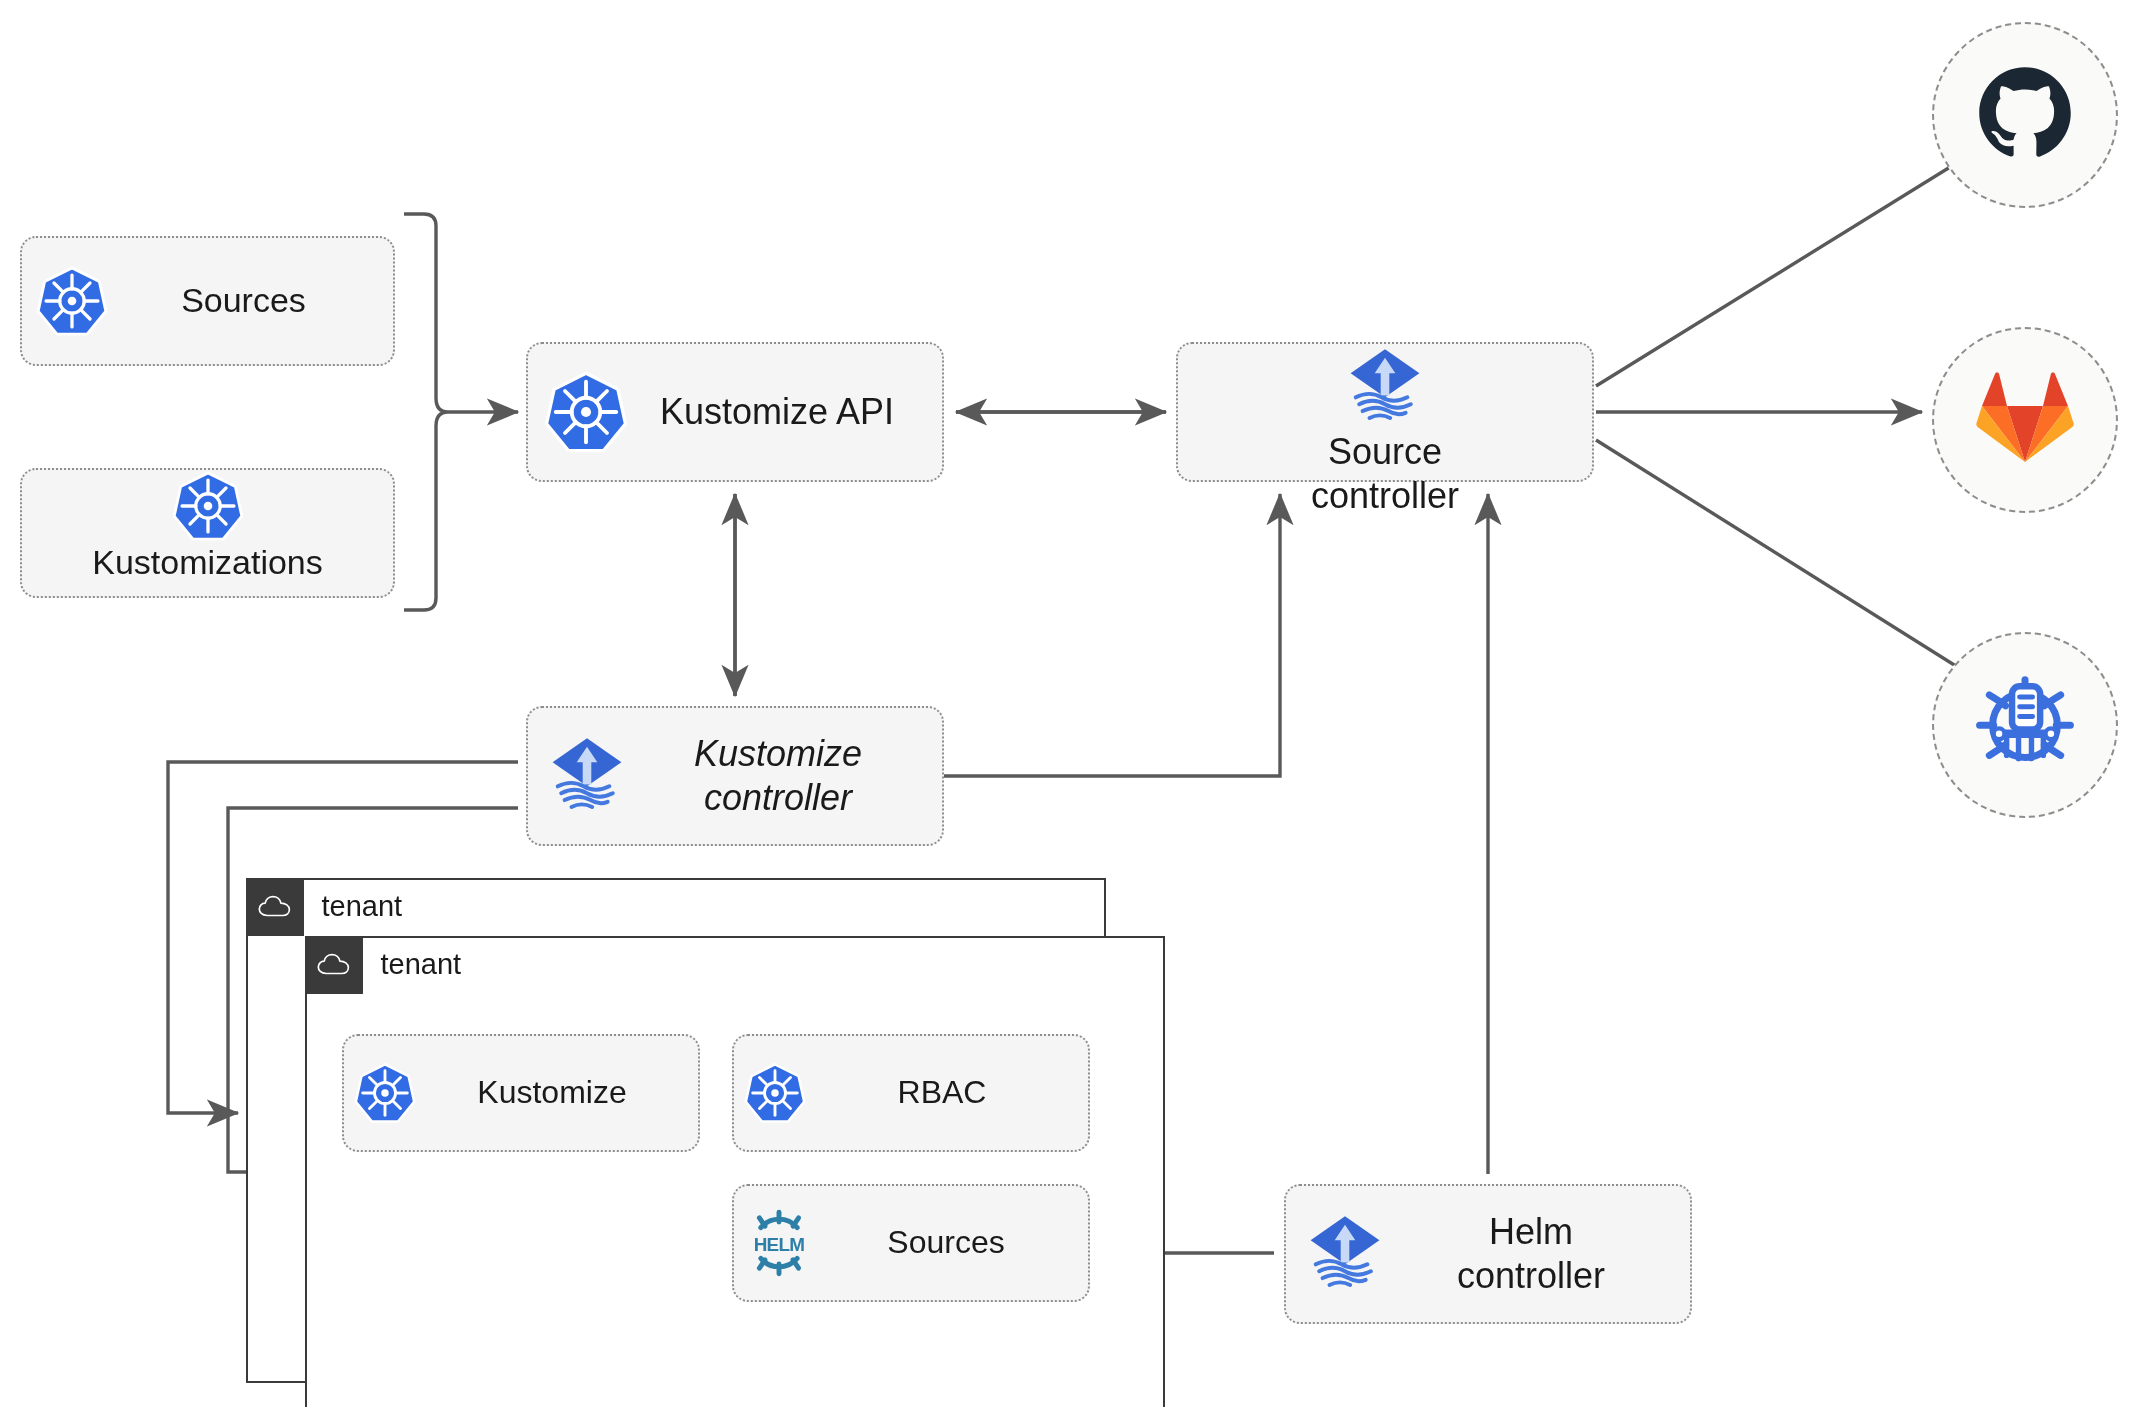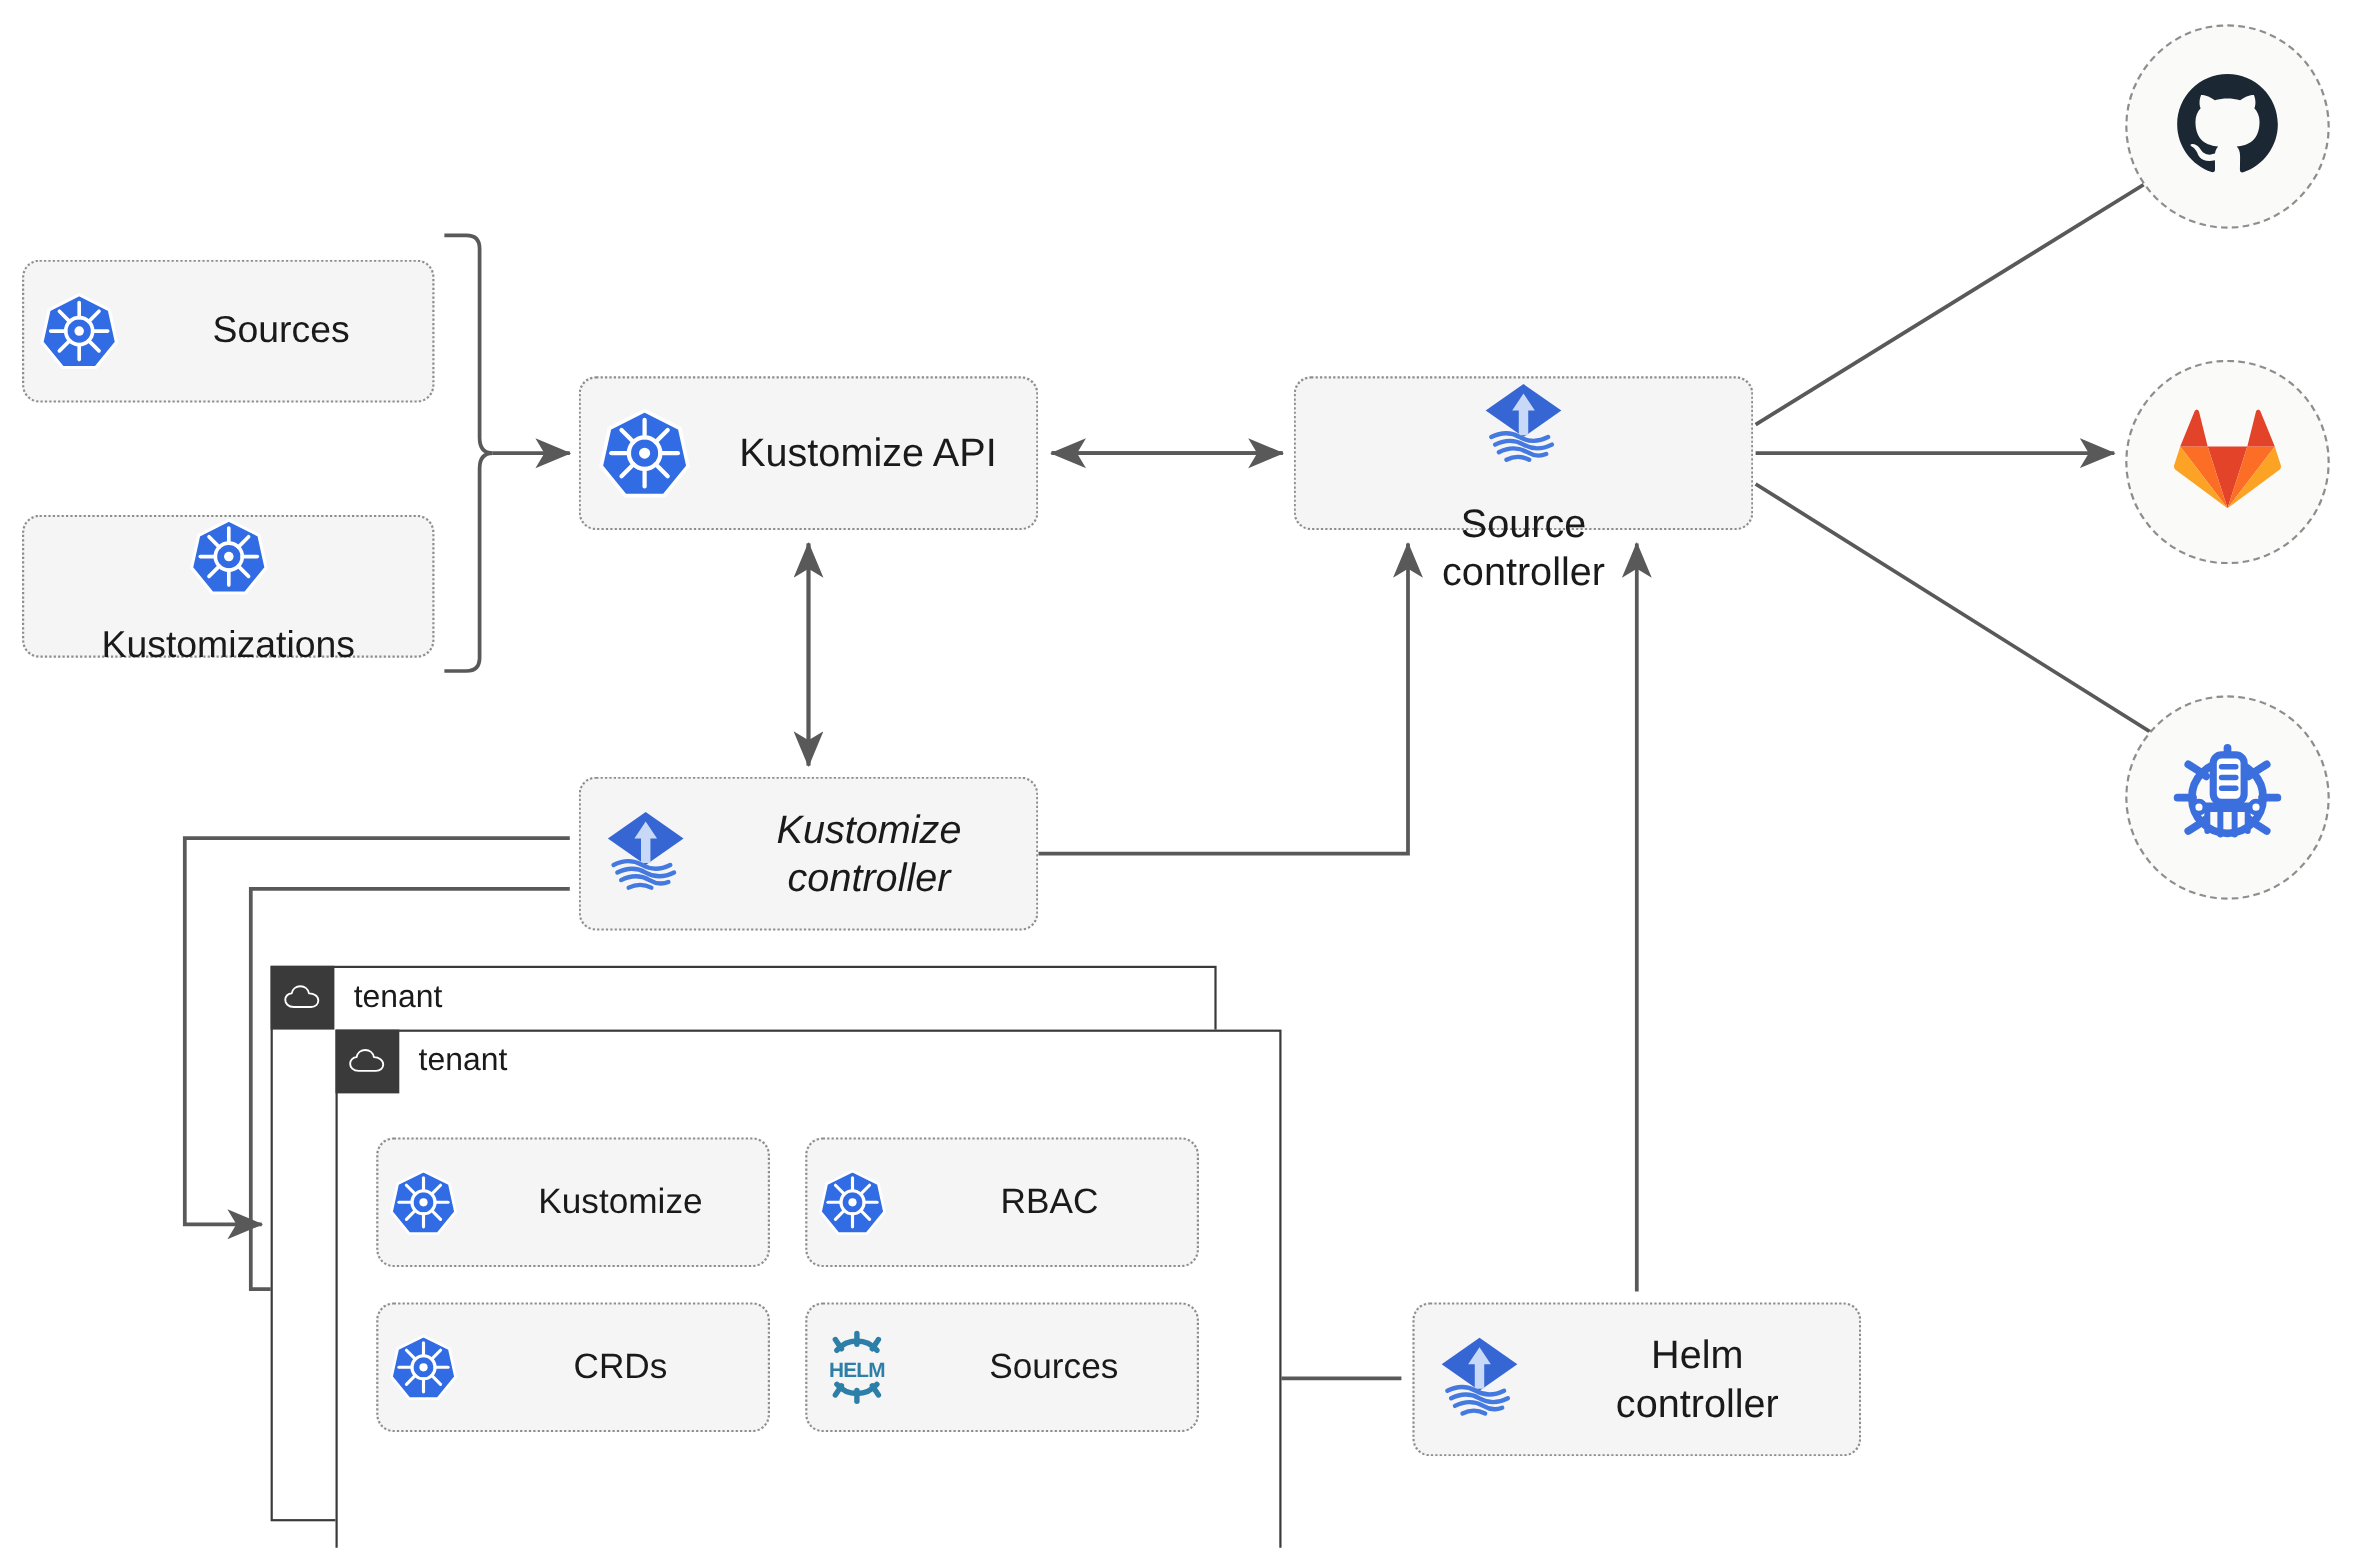--- a/index.html
+++ b/index.html
@@ -24,21 +24,20 @@
   
   .node {
     position: absolute;
     box-sizing: border-box;
     background: #f5f5f5;
     border: 2.5px dotted #8d8d8d;
     border-radius: 16px;
     display: flex;
     align-items: center;
     z-index: 10;
-    gap: 24px;
   }
   .node .ico {
     flex: 0 0 auto;
     display: flex; align-items: center; justify-content: center;
   }
   .node .lbl {
     flex: 1 1 auto;
     text-align: center;
     color: #1a1a1a;
     line-height: 1.22;
@@ -322,40 +321,20 @@
             <line x1="62" y1="62" x2="75" y2="75"></line>
           <line x1="75" y1="25" x2="62" y2="38"></line>
             <line x1="38" y1="62" x2="25" y2="75"></line>
         </g>
         <circle cx="50" cy="50" r="6" fill="#ffffff"></circle>
       </svg>
     </span>
     <span class="lbl">RBAC</span>
   </div>
 
-  <div class="node n-crds" style="z-index:11;">
-    <span class="ico">
-      <svg width="62" height="62" viewBox="0 0 100 100">
-        <polygon points="50,4 88,23 97,64 71,96 29,96 3,64 12,23" fill="#326CE5" stroke="#ffffff" stroke-width="4"></polygon>
-        <g fill="none" stroke="#ffffff" stroke-width="4.6" stroke-linecap="round">
-          <circle cx="50" cy="50" r="17"></circle>
-          <line x1="50" y1="14" x2="50" y2="33"></line>
-            <line x1="50" y1="67" x2="50" y2="86"></line>
-          <line x1="14" y1="50" x2="33" y2="50"></line>
-            <line x1="67" y1="50" x2="86" y2="50"></line>
-          <line x1="25" y1="25" x2="38" y2="38"></line>
-            <line x1="62" y1="62" x2="75" y2="75"></line>
-          <line x1="75" y1="25" x2="62" y2="38"></line>
-            <line x1="38" y1="62" x2="25" y2="75"></line>
-        </g>
-        <circle cx="50" cy="50" r="6" fill="#ffffff"></circle>
-      </svg>
-    </span>
-    <span class="lbl">CRDs</span>
-  </div>
 
   <div class="node n-rel" style="z-index:11;">
     <span class="ico">
       <svg width="70" height="70" viewBox="0 0 100 100">
         <g stroke="#2E7FA8" stroke-width="7" fill="none" stroke-linecap="round">
           <path d="M24,28 A34,34 0 0 1 76,28"></path>
           <path d="M24,72 A34,34 0 0 0 76,72"></path>
           <line x1="50" y1="6" x2="50" y2="20"></line>
           <line x1="50" y1="80" x2="50" y2="94"></line>
           <line x1="22" y1="14" x2="30" y2="26"></line>

